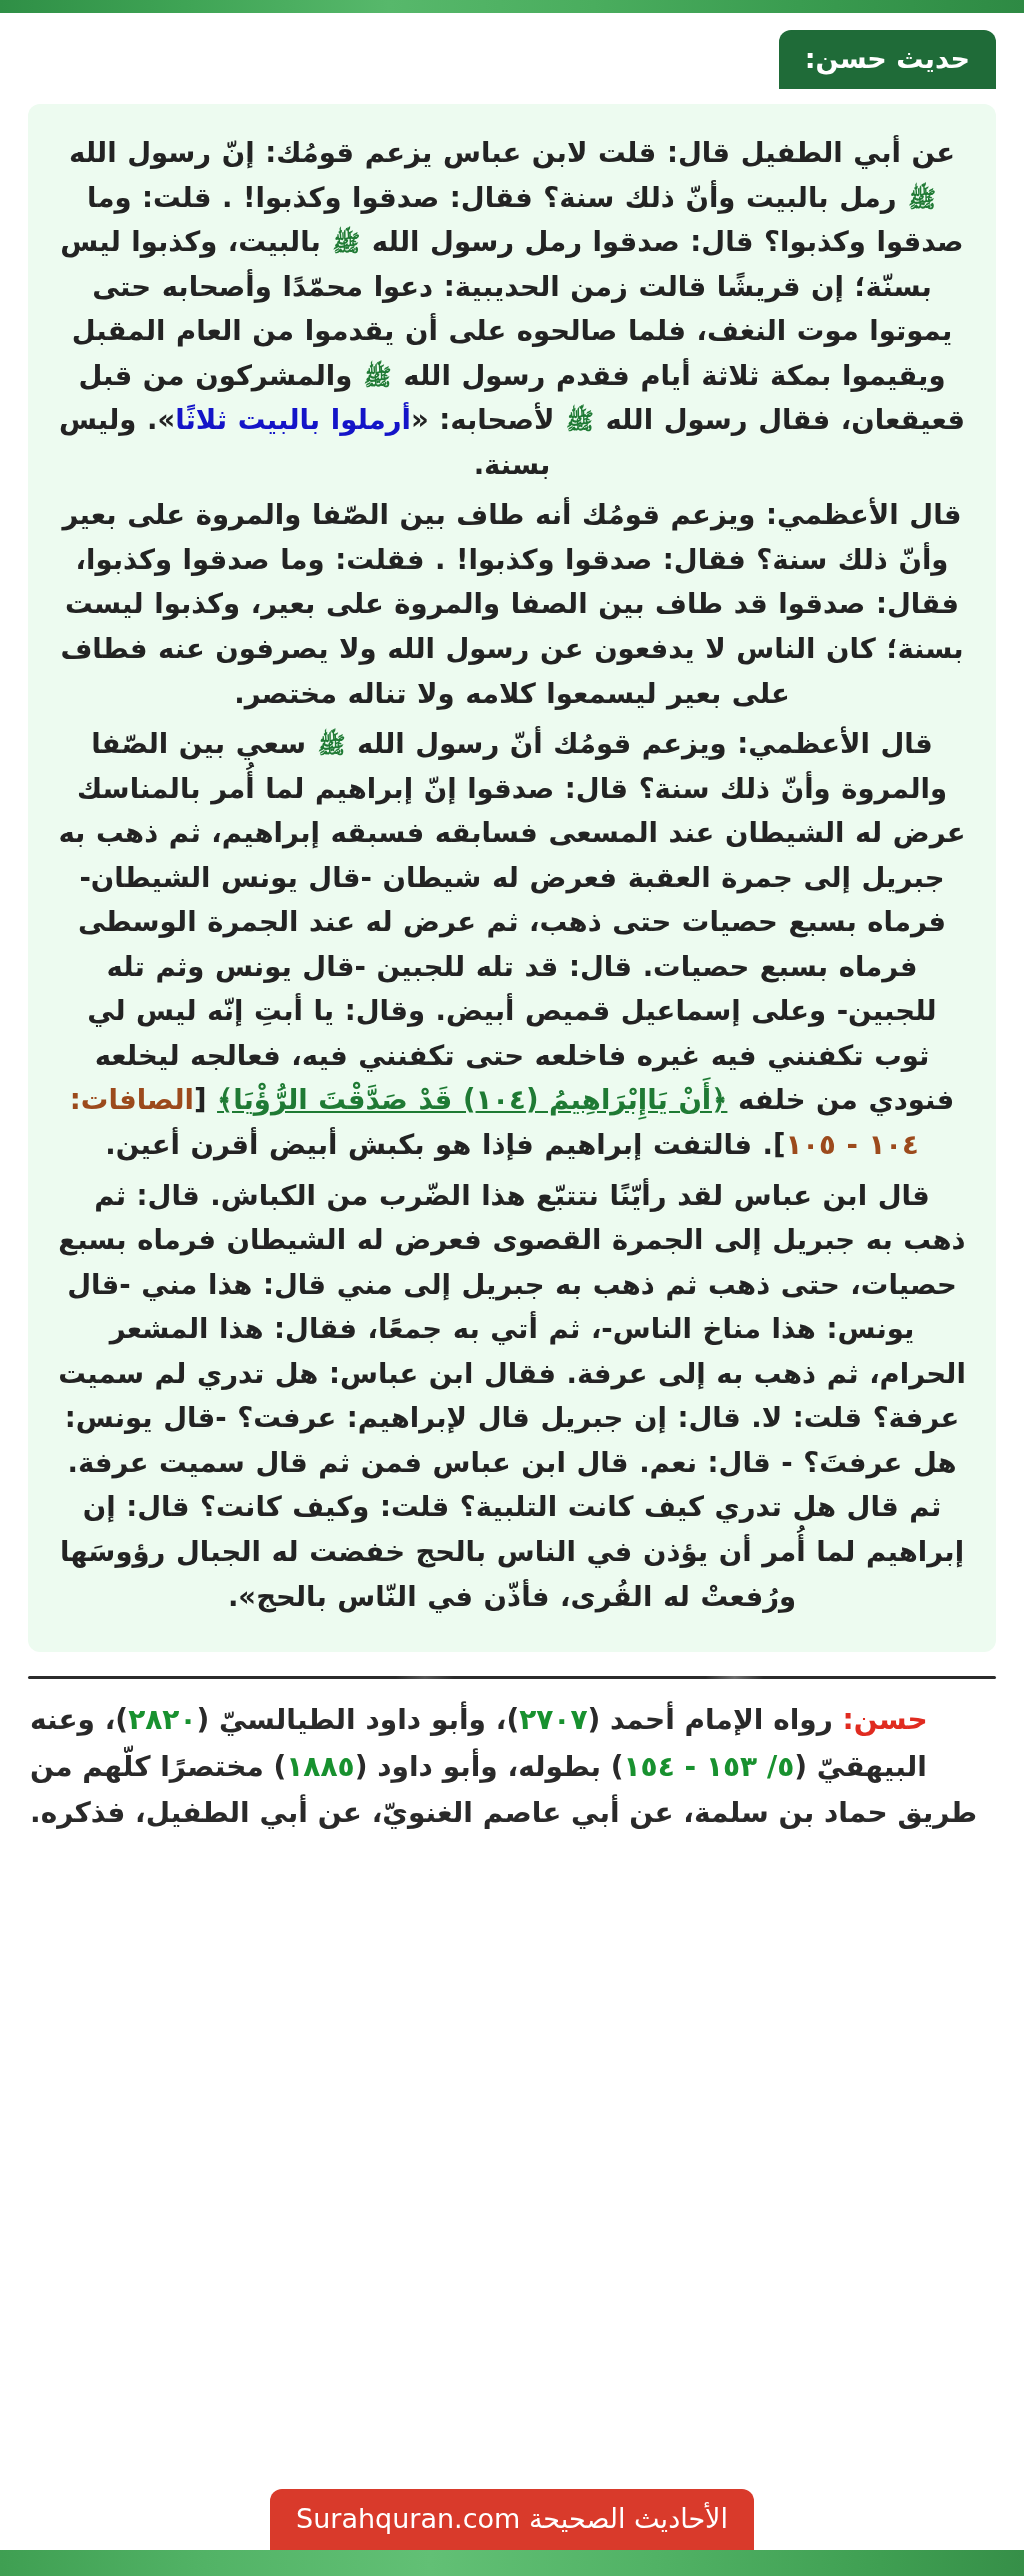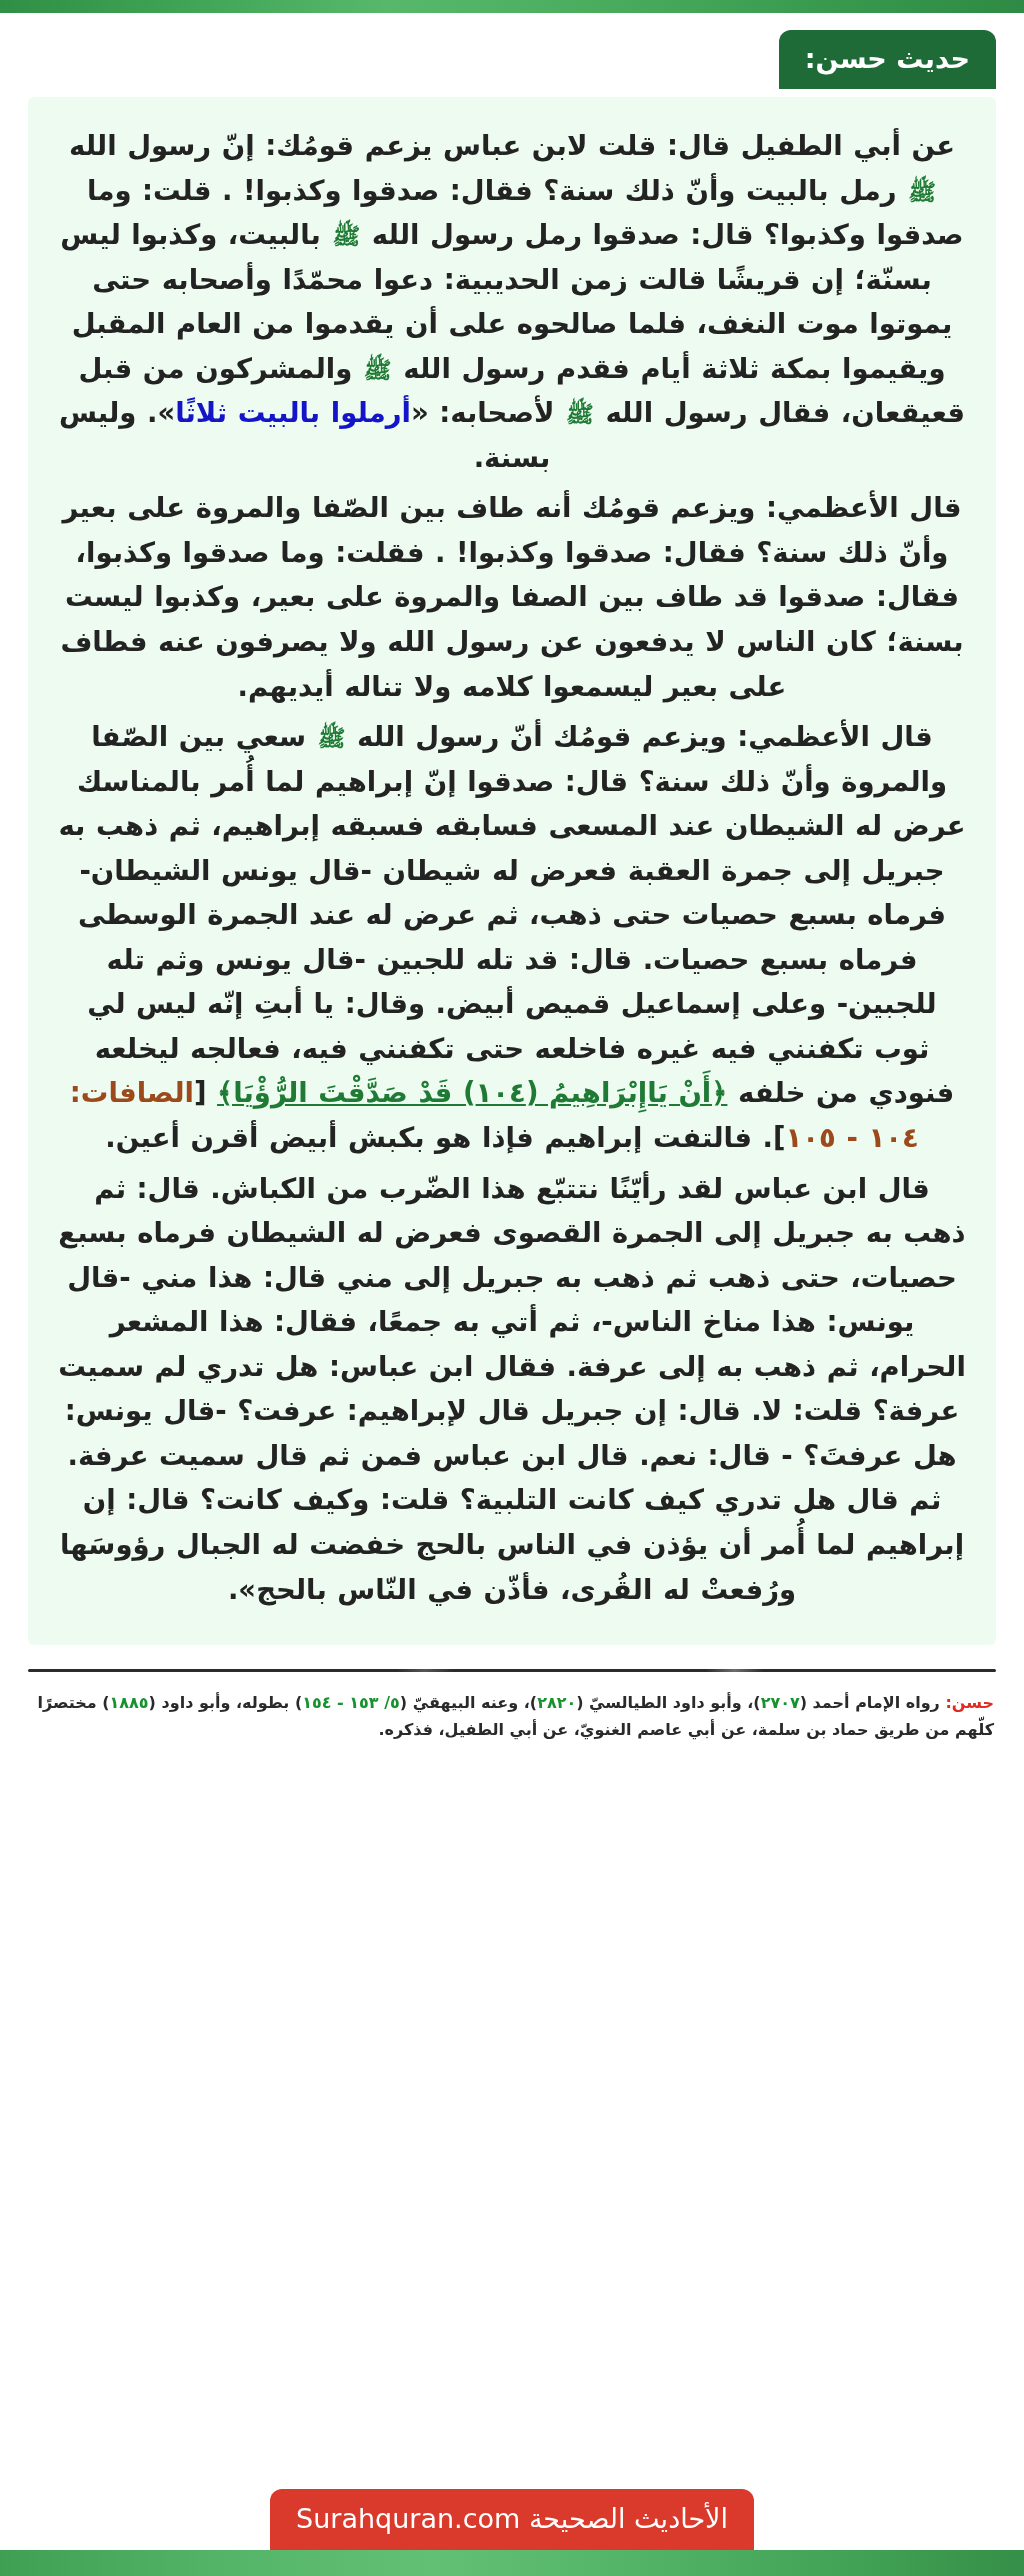--- a/index.html
+++ b/index.html
@@ -31,23 +31,23 @@
     color:#ffffff;
     font-size:27px;
     font-weight:700;
     line-height:1;
     padding:15px 26px 17px 26px;
     border-radius:12px 12px 0 0;
     letter-spacing:0;
   }
   
   .body-panel{
-    margin:8px 28px;
+    margin:15px 28px;
     background:#edfbf0;
-    border-radius:6px;
+    border-radius:12px;
     padding:26px 30px 30px 30px;
     box-sizing:border-box;
     direction:rtl;
     text-align:center;
   }
   .hadith-par{
     margin:0 0 4px 0;
     font-size:27.5px;
     line-height:1.62;
     color:#232323;
@@ -80,22 +80,22 @@
   .divider{
     margin:24px 28px 0 28px;
     height:3px;
     background:linear-gradient(90deg,#2b2b2b 0%,#2b2b2b 38%,#555 41%,#2b2b2b 44%,#2b2b2b 70%,#6d6d6d 73%,#2b2b2b 76%,#2b2b2b 100%);
     border-radius:2px;
   }
   
   .takhrij{
     margin:18px 30px 0 30px;
     direction:rtl;
-    text-align:right;
-    font-size:16px;
+    text-align:left;
+    font-size:28px;
     line-height:1.66;
     color:#2a2a2a;
     font-weight:700;
   }
   .grade-red{
     color:#e02b20;
     font-weight:700;
   }
   .num-green{
     color:#18912f;
@@ -136,21 +136,21 @@
 <body>
 
 <div class="top-strip"></div>
 
 <div class="badge-row">
   <span class="grade-badge">حديث حسن:</span>
 </div>
 
 <div class="body-panel">
   <p class="hadith-par" id="p1">عن أبي الطفيل قال: قلت لابن عباس يزعم قومُك: إنّ رسول الله <span class="salla">ﷺ</span> رمل بالبيت وأنّ ذلك سنة؟ فقال: صدقوا وكذبوا! . قلت: وما صدقوا وكذبوا؟ قال: صدقوا رمل رسول الله <span class="salla">ﷺ</span> بالبيت، وكذبوا ليس بسنّة؛ إن قريشًا قالت زمن الحديبية: دعوا محمّدًا وأصحابه حتى يموتوا موت النغف، فلما صالحوه على أن يقدموا من العام المقبل ويقيموا بمكة ثلاثة أيام فقدم رسول الله <span class="salla">ﷺ</span> والمشركون من قبل قعيقعان، فقال رسول الله <span class="salla">ﷺ</span> لأصحابه: «<span class="quote-blue">أرملوا بالبيت ثلاثًا</span>». وليس بسنة.</p>
-  <p class="hadith-par" id="p2">قال الأعظمي: ويزعم قومُك أنه طاف بين الصّفا والمروة على بعير وأنّ ذلك سنة؟ فقال: صدقوا وكذبوا! . فقلت: وما صدقوا وكذبوا، فقال: صدقوا قد طاف بين الصفا والمروة على بعير، وكذبوا ليست بسنة؛ كان الناس لا يدفعون عن رسول الله ولا يصرفون عنه فطاف على بعير ليسمعوا كلامه ولا تناله أيديهم.</p>
+  <p class="hadith-par" id="p2">قال الأعظمي: ويزعم قومُك أنه طاف بين الصّفا والمروة على بعير وأنّ ذلك سنة؟ فقال: صدقوا وكذبوا! . فقلت: وما صدقوا وكذبوا، فقال: صدقوا قد طاف بين الصفا والمروة على بعير، وكذبوا ليست بسنة؛ كان الناس لا يدفعون عن رسول الله ولا يصرفون عنه فطاف على بعير ليسمعوا كلامه ولا تناله مختصر.</p>
   <p class="hadith-par" id="p3">قال الأعظمي: ويزعم قومُك أنّ رسول الله <span class="salla">ﷺ</span> سعي بين الصّفا والمروة وأنّ ذلك سنة؟ قال: صدقوا إنّ إبراهيم لما أُمر بالمناسك عرض له الشيطان عند المسعى فسابقه فسبقه إبراهيم، ثم ذهب به جبريل إلى جمرة العقبة فعرض له شيطان -قال يونس الشيطان- فرماه بسبع حصيات حتى ذهب، ثم عرض له عند الجمرة الوسطى فرماه بسبع حصيات. قال: قد تله للجبين -قال يونس وثم تله للجبين- وعلى إسماعيل قميص أبيض. وقال: يا أبتِ إنّه ليس لي ثوب تكفنني فيه غيره فاخلعه حتى تكفنني فيه، فعالجه ليخلعه فنودي من خلفه <span class="quran">﴿أَنْ يَاإِبْرَاهِيمُ (١٠٤) قَدْ صَدَّقْتَ الرُّؤْيَا﴾</span> [<span class="cite-brown">الصافات: ١٠٤ - ١٠٥</span>]. فالتفت إبراهيم فإذا هو بكبش أبيض أقرن أعين.</p>
   <p class="hadith-par" id="p4">قال ابن عباس لقد رأيّنًا نتتبّع هذا الضّرب من الكباش. قال: ثم ذهب به جبريل إلى الجمرة القصوى فعرض له الشيطان فرماه بسبع حصيات، حتى ذهب ثم ذهب به جبريل إلى مني قال: هذا مني -قال يونس: هذا مناخ الناس-، ثم أتي به جمعًا، فقال: هذا المشعر الحرام، ثم ذهب به إلى عرفة. فقال ابن عباس: هل تدري لم سميت عرفة؟ قلت: لا. قال: إن جبريل قال لإبراهيم: عرفت؟ -قال يونس: هل عرفتَ؟ - قال: نعم. قال ابن عباس فمن ثم قال سميت عرفة. ثم قال هل تدري كيف كانت التلبية؟ قلت: وكيف كانت؟ قال: إن إبراهيم لما أُمر أن يؤذن في الناس بالحج خفضت له الجبال رؤوسَها ورُفعتْ له القُرى، فأذّن في النّاس بالحج».</p>
 </div>
 
 <div class="divider"></div>
 
 <div class="takhrij">
   <span class="grade-red">حسن:</span><span id="takhrij-body"> رواه الإمام أحمد (<span class="num-green">٢٧٠٧</span>)، وأبو داود الطيالسيّ (<span class="num-green">٢٨٢٠</span>)، وعنه البيهقيّ (<span class="num-green">٥/ ١٥٣ - ١٥٤</span>) بطوله، وأبو داود (<span class="num-green">١٨٨٥</span>) مختصرًا كلّهم من طريق حماد بن سلمة، عن أبي عاصم الغنويّ، عن أبي الطفيل، فذكره.</span>
 </div>
 

